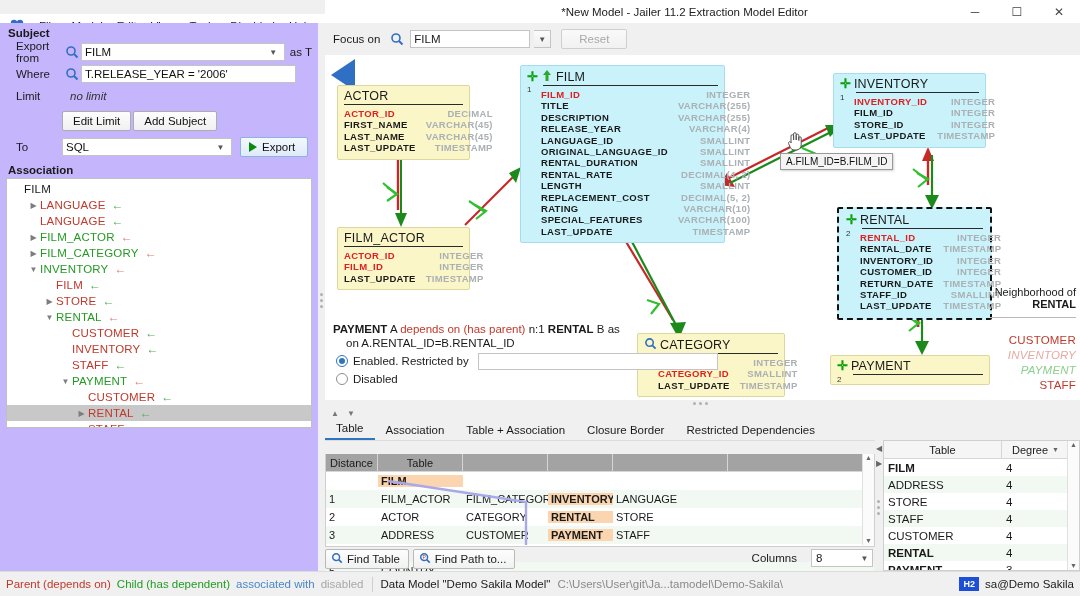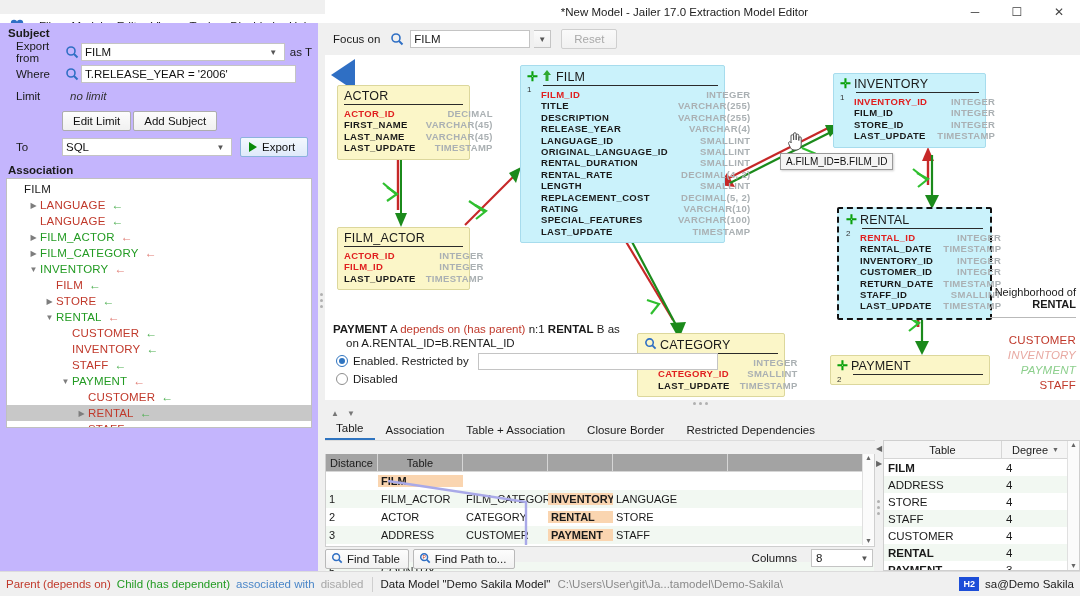--- a/index.html
+++ b/index.html
@@ -102,21 +102,21 @@
   #focusbar .flbl { font-size: 11.5px; margin-right: 3px; }
   #focusbar .fbox {
     width: 120px; height: 18px; background: #fff; border: 1px solid #c4c4c4;
     display:flex; align-items:center; padding-left:3px; font-size: 11.5px;
   }
   #focusbar .fdd { width: 17px; height: 18px; border: 1px solid #c4c4c4; border-left: none;
     background: linear-gradient(#fbfbfb,#efefef); display:flex;align-items:center;justify-content:center;
     font-size: 8px; color:#555; }
   #focusbar .reset {
     border: 1px solid #cfcfcf; background: linear-gradient(#fafafa,#f1f1f1); color: #a9a9a9;
-    padding: 3px 12px; font-size: 11.5px; border-radius: 2px; margin-left: 6px;
+    padding: 3px 17px; font-size: 11.5px; border-radius: 2px; margin-left: 6px;
   }
 
   
   #canvas {
     position: absolute; left: 325px; top: 55px; width: 755px; height: 352px;
     background: #ffffff; overflow: hidden;
   }
   #canvas svg.links { position:absolute; left:0; top:0; width:755px; height:352px; }
 
   .ent {
@@ -251,21 +251,21 @@
     <span class="mi">File</span>
     <span class="mi">Model</span>
     <span class="mi">Edit</span>
     <span class="mi">View</span>
     <span class="mi">Tools</span>
     <span class="mi">Disabled</span>
     <span class="mi">Help</span>
   </div>
 
   <div id="titlebar">
-    <span class="title">*New Model - Jailer 17.0 Extraction Model Editor</span>
+    <span class="title">*New Model - Jailer 11.2 Extraction Model Editor</span>
     <span class="winbtn">─</span>
     <span class="winbtn">☐</span>
     <span class="winbtn">✕</span>
   </div>
 
   <div id="leftpanel">
     <div class="sec-title">Subject</div>
 
     <div class="frow">
       <span class="flabel">Export from</span>

